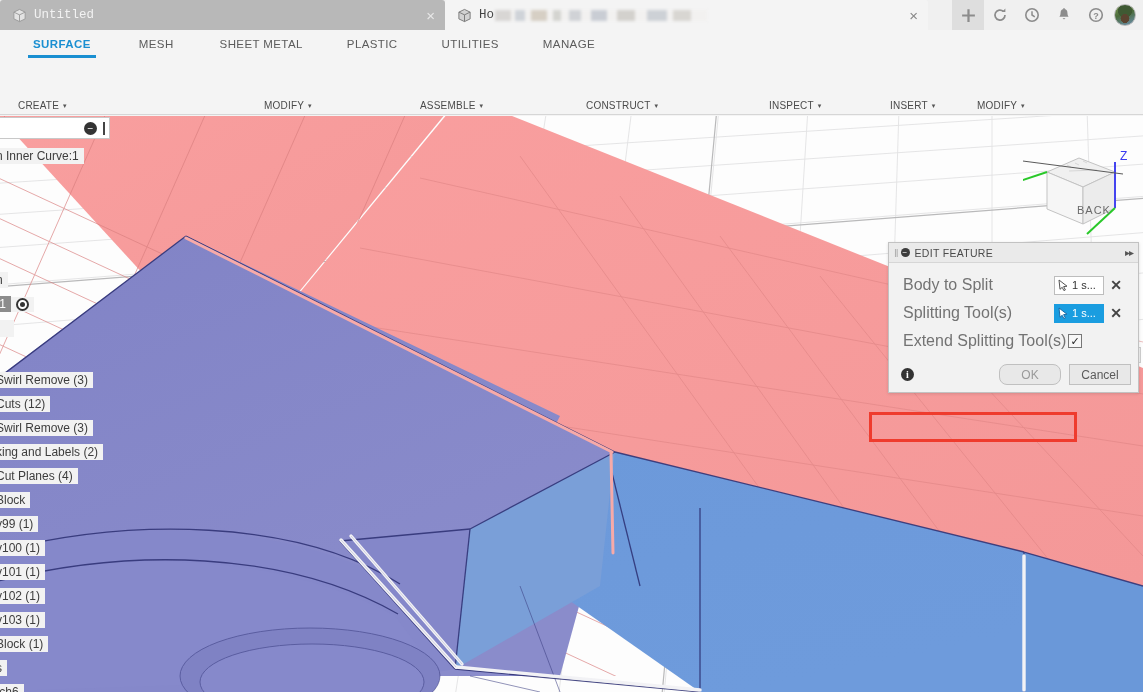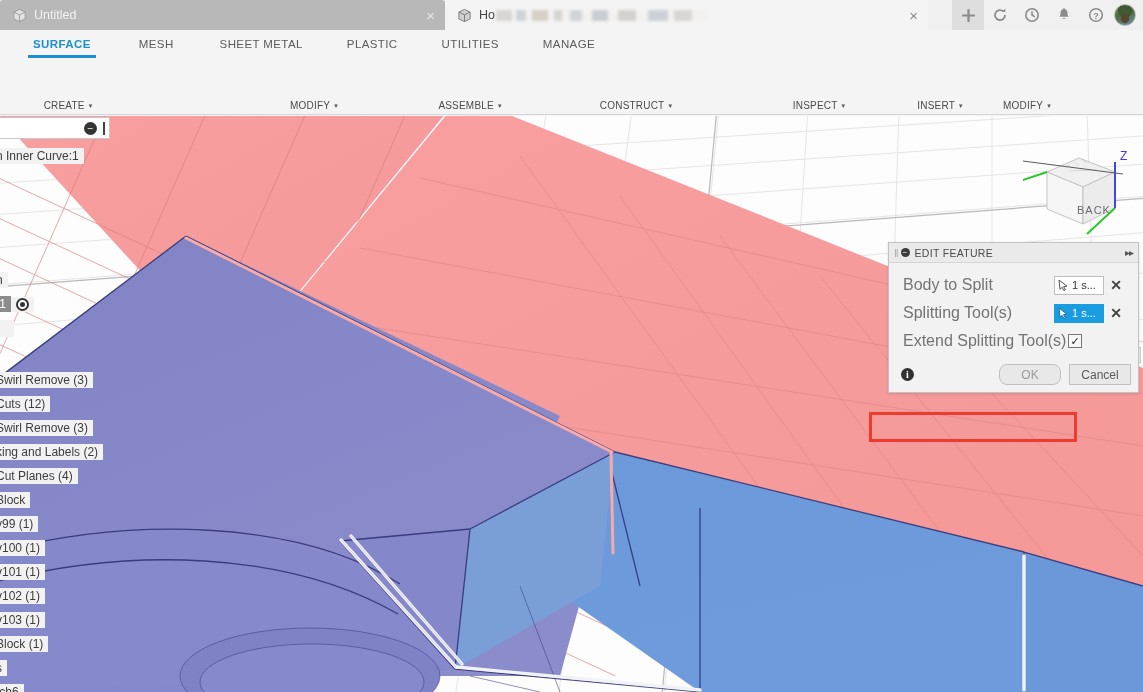--- a/index.html
+++ b/index.html
@@ -22,21 +22,21 @@
     height: 30px;
     display: flex; align-items: center;
     padding: 0 10px 0 12px;
     font-size: 12.5px;
     color: #555;
     border-top-left-radius: 3px; border-top-right-radius: 3px;
   }
   .tab.inactive { background: #b8b8b8; color: #f2f2f2; }
   .tab.active { background: #f4f4f4; color: #444; }
   .tab .cubeico { margin-right: 7px; display:flex; }
-  .tab .tabtitle { white-space: nowrap; }
+  .tab .tabtitle { white-space: nowrap; font-family: Liberation Mono, monospace; }
   .tab .closex {
     margin-left: auto; padding-left: 18px;
     font-size: 15px; line-height: 1; color: #888; cursor: pointer;
   }
   .tab.inactive .closex { color: #e8e8e8; }
   .tab1 { width: 445px; }
   .tab2 { width: 483px; }
 
   .blurtxt {
     display:inline-block; height: 11px; vertical-align: middle;
@@ -98,21 +98,21 @@
     position: absolute; left: 0; top: 58px; width: 1143px; height: 58px;
     background: #f4f4f4;
   }
   .ribbon-labels {
     position: absolute; left: 0; top: 96px; width: 1143px; height: 19px;
     background: #f4f4f4;
     border-bottom: 1px solid #d6d6d6;
   }
   .grp-label {
     position: absolute; top: 0; height: 19px;
-    display: flex; align-items: center; justify-content: center;
+    display: flex; align-items: center; 
     font-size: 10px; color: #4a4a4a; letter-spacing: .2px;
     cursor: pointer;
   }
   .grp-label .caret { margin-left: 4px; font-size: 7px; color:#555; }
   .grp-sep {
     position: absolute; top: 60px; width: 1px; height: 50px; background: #dcdcdc;
   }
   .tool {
     position: absolute; top: 58px; width: 46px; height: 38px;
     display: flex; align-items: center; justify-content: center;

